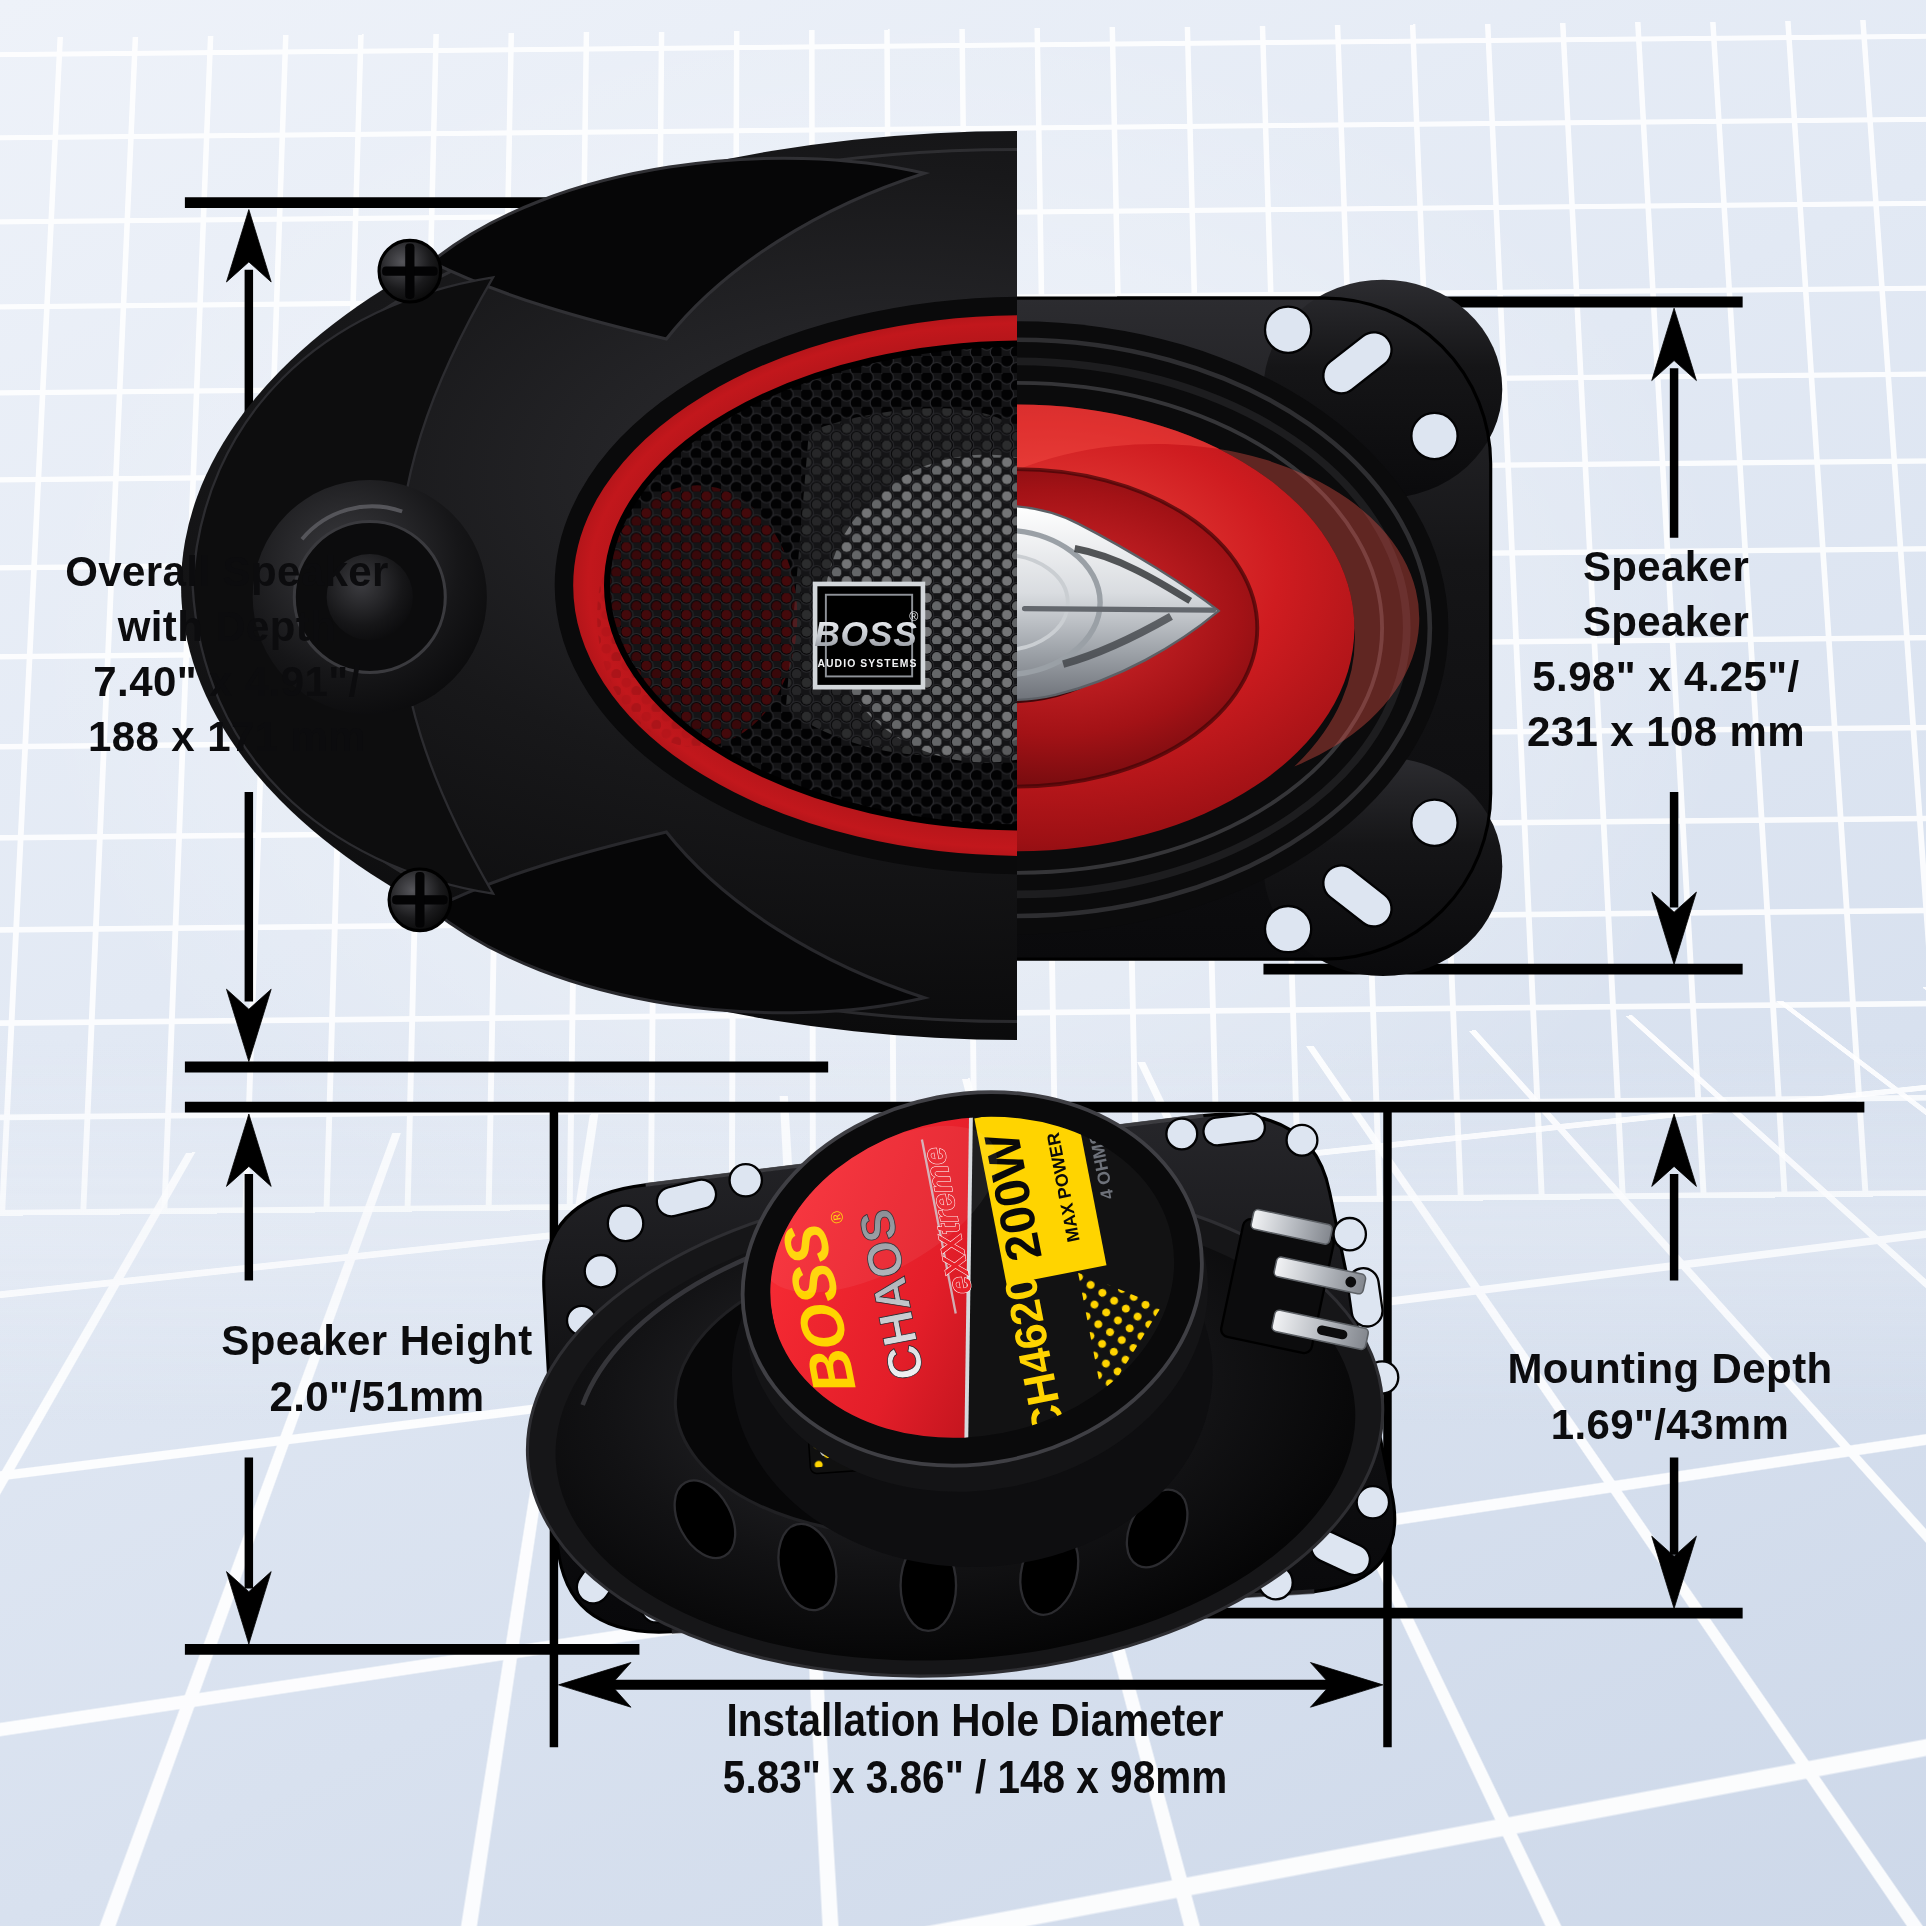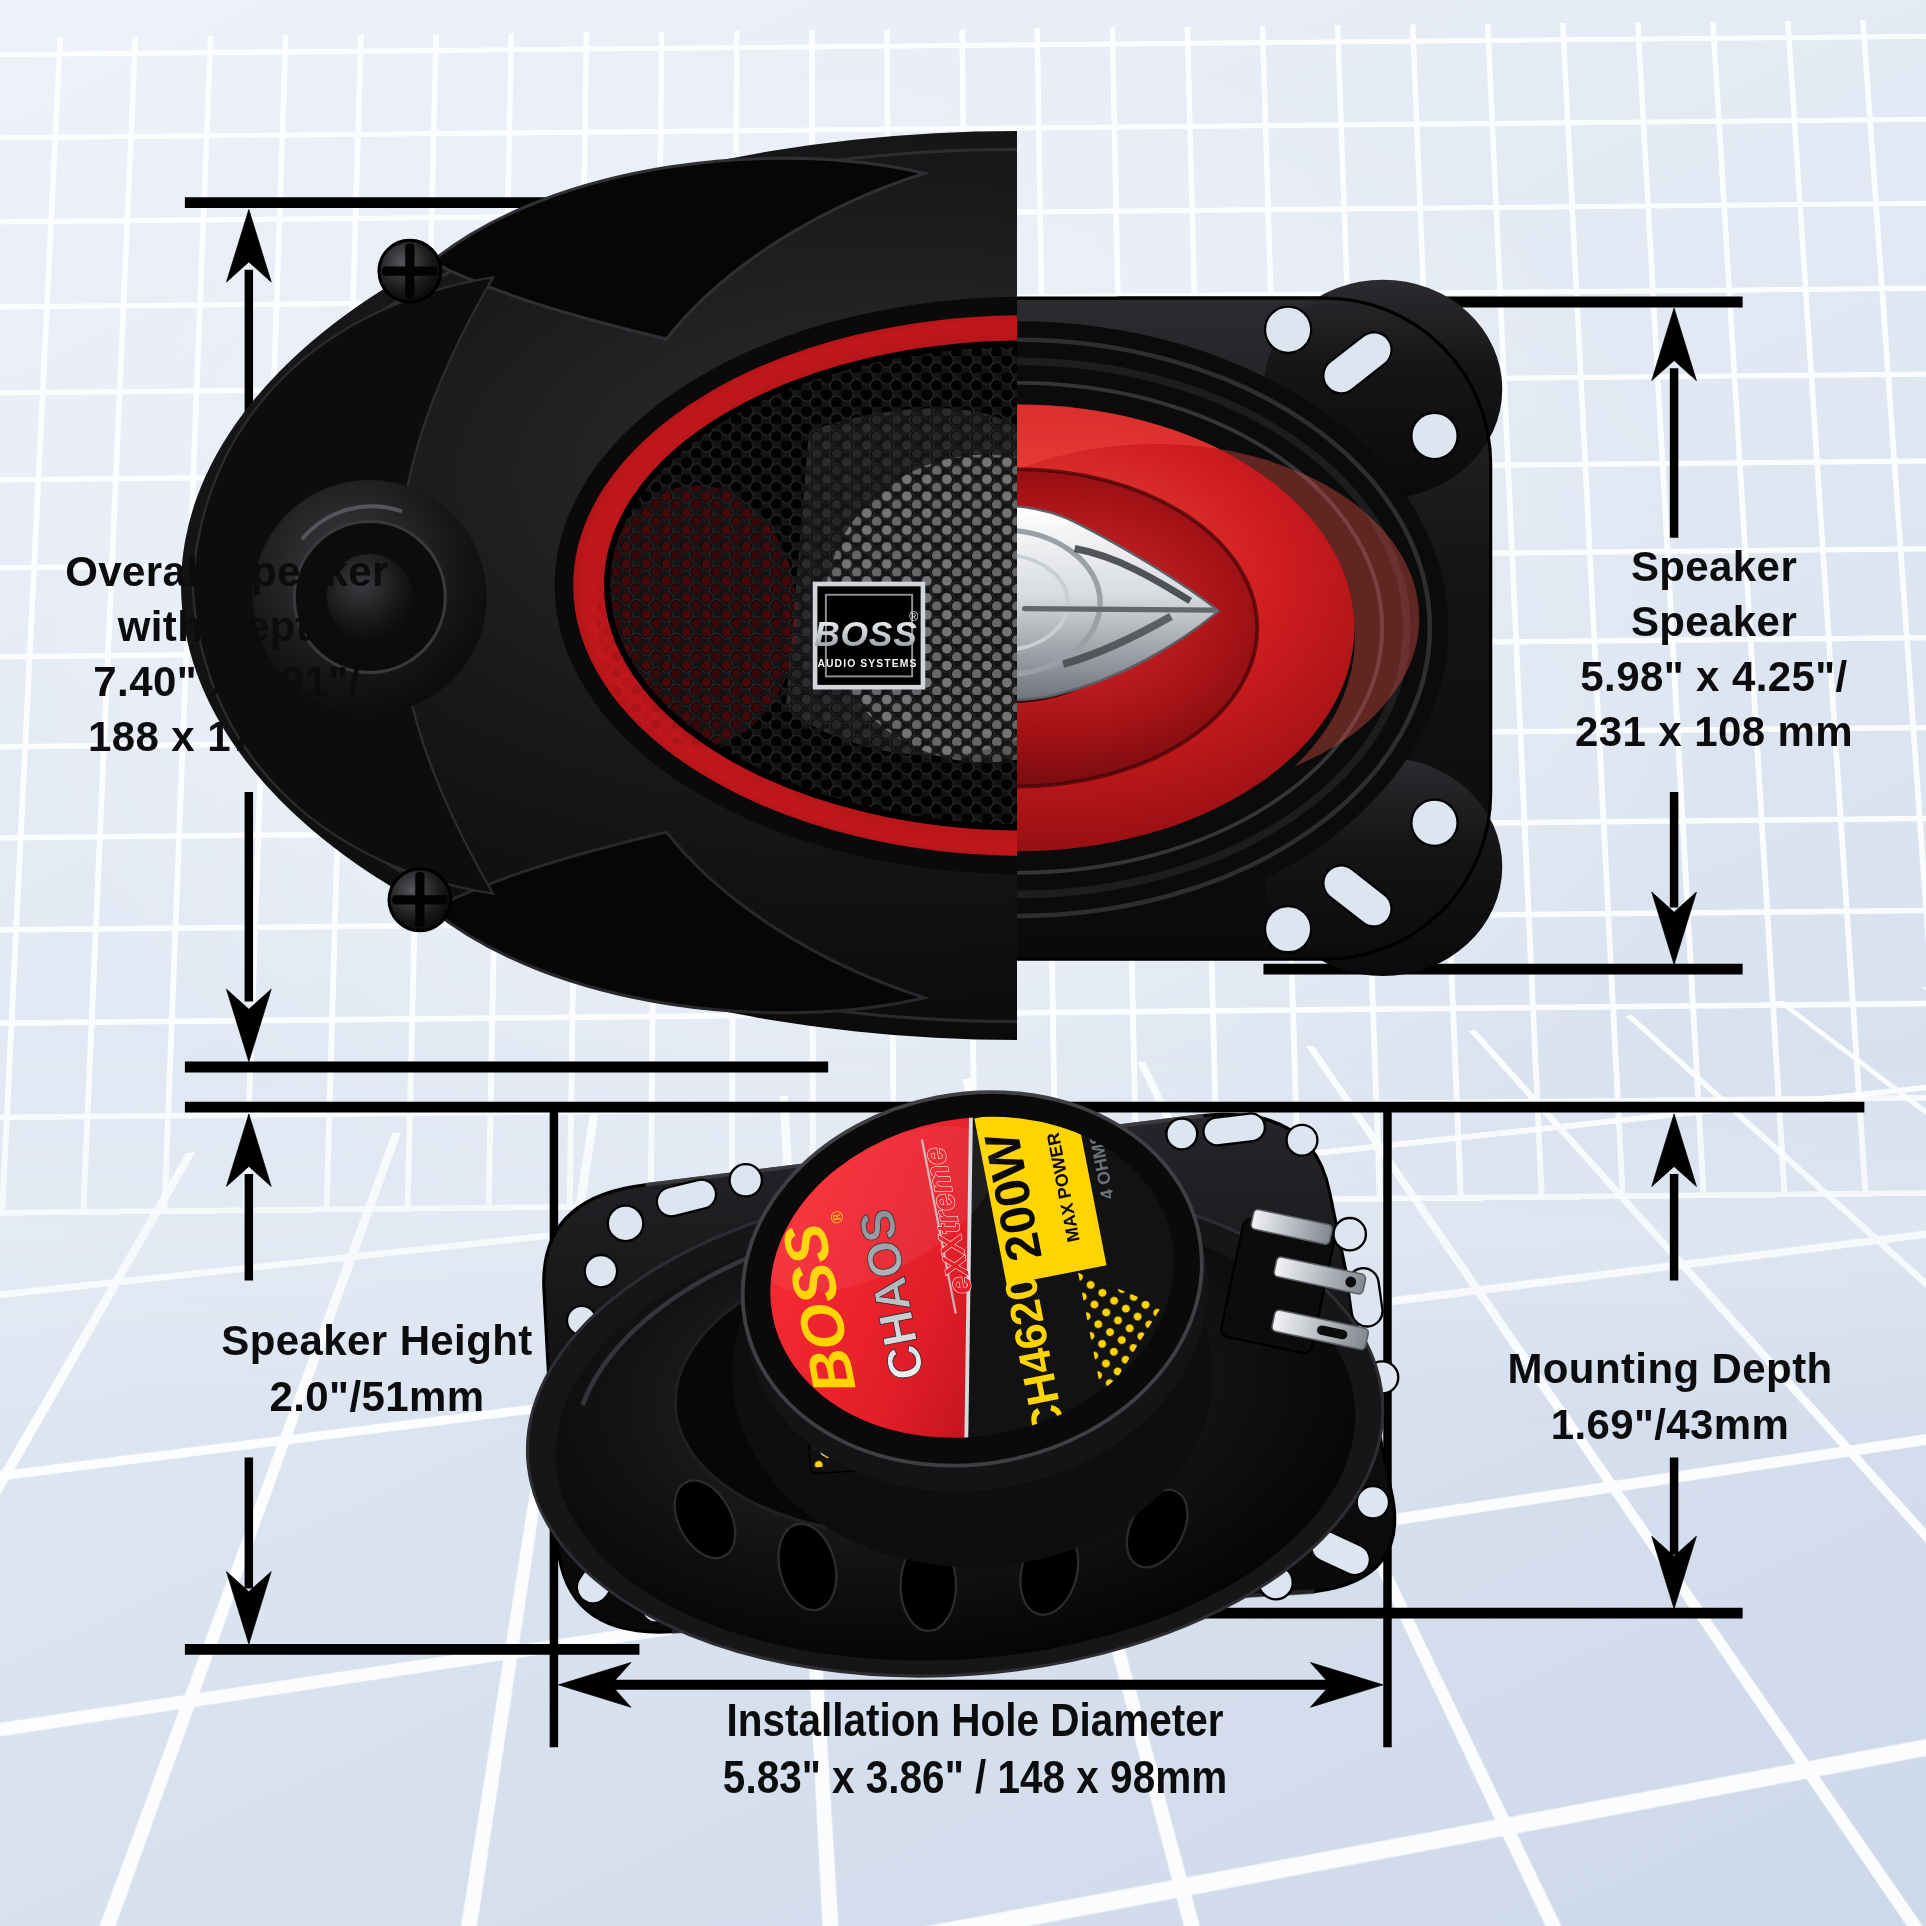--- a/index.html
+++ b/index.html
@@ -17,21 +17,21 @@
     background-image:
       repeating-linear-gradient(90deg, #ffffff 0 7.7px, transparent 7.7px 181px),
       repeating-linear-gradient(0deg, #ffffff 0 7.7px, transparent 7.7px 181px);
     transform:perspective(1156px) rotateX(53deg) rotateZ(-9deg);transform-origin:50% 0%;}
   .haze{position:absolute;left:0;top:1040px;width:1926px;height:385px;
     background:linear-gradient(180deg,rgba(237,241,248,0) 0%,rgba(237,241,248,.35) 50%,rgba(237,241,248,0) 100%);}
   svg#art{position:absolute;left:0;top:0;}
   .ann{position:absolute;color:#0c0c0e;font-weight:bold;text-align:center;letter-spacing:0.4px;}
   .ann .l{display:block;}
   #ann-overall{left:11px;top:544px;width:432px;font-size:42px;line-height:55px;}
-  #ann-diameter{left:1506px;top:539px;width:416px;font-size:42px;line-height:55px;}
+  #ann-diameter{left:1458px;top:539px;width:416px;font-size:42px;line-height:55px;}
   #ann-height{left:146px;top:1313px;width:462px;font-size:42px;line-height:56px;text-align:center;}
   #ann-depth{left:1439px;top:1341px;width:462px;font-size:42px;line-height:56px;text-align:center;}
   #ann-install{left:609px;top:1692px;width:732px;font-size:46px;line-height:57px;transform:scaleX(.88);transform-origin:50% 50%;letter-spacing:0;}
 </style>
 </head>
 <body>
 
 <div id="stage">
   <div class="gridwall"></div>
   <div class="gridfloor"></div>

